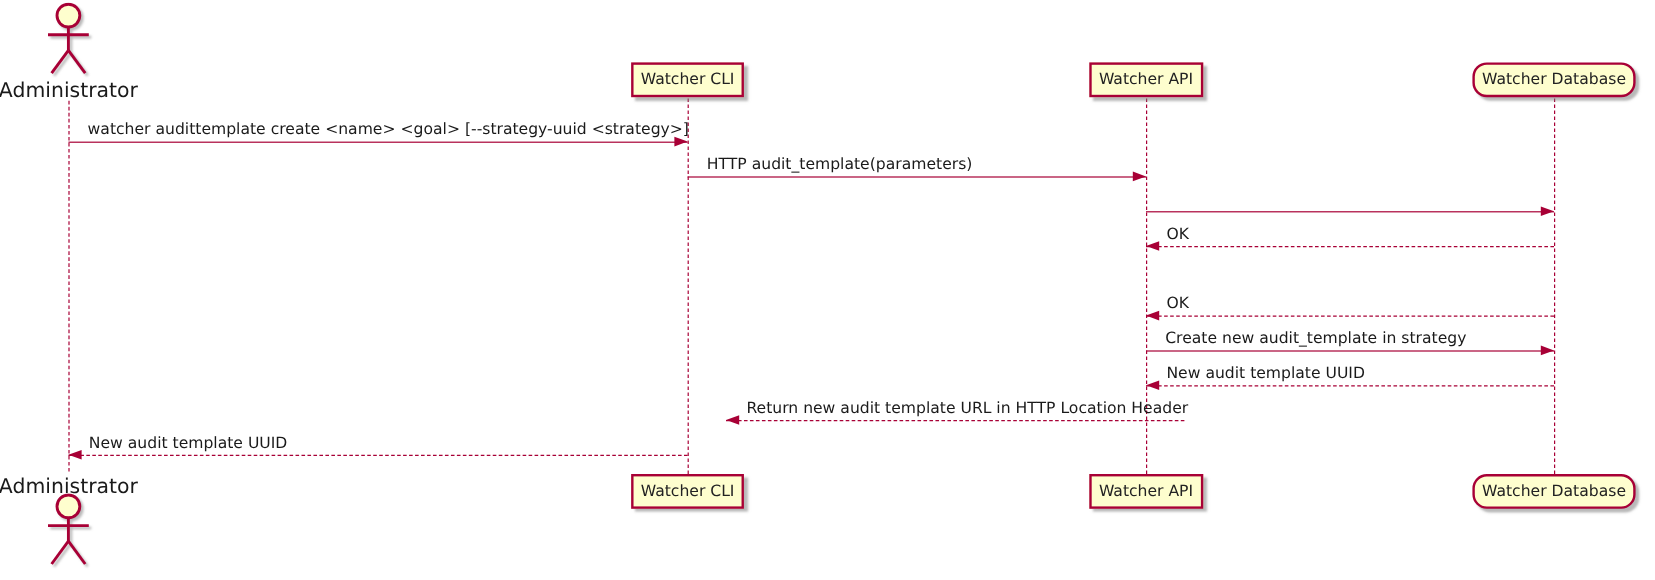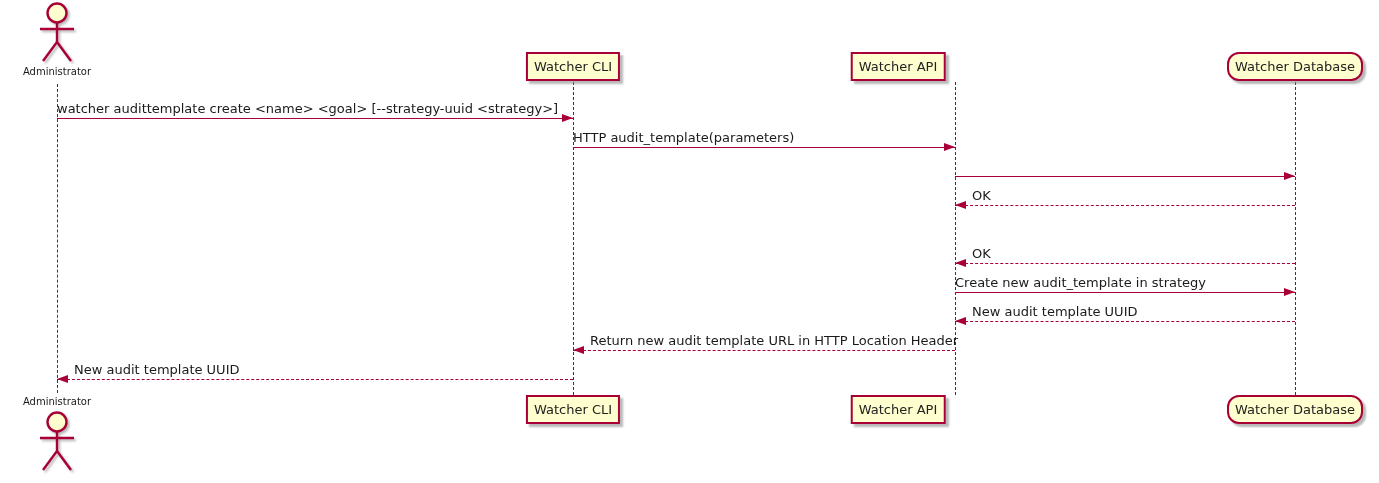--- a/index.html
+++ b/index.html
@@ -19,48 +19,48 @@
   .ll-api{left:955px;top:82px;height:313px;}
   .ll-db{left:1295px;top:82px;height:313px;}
   
   .pbox{
     position:absolute;transform:translateX(-50%);
     background:var(--fill);border:2px solid var(--accent);
     font-size:13px;line-height:21px;padding:2px 6px;white-space:nowrap;
     box-shadow:3px 3px 2px rgba(125,125,125,.55);color:#222;
   }
   .pt{top:52px;} .pb{top:395px;}
-  .px-cli{left:573px;} .px-api{left:898px;} .px-db{left:1295px;border-radius:12px;}
+  .px-cli{left:573px;} .px-api{left:955px;} .px-db{left:1295px;border-radius:12px;}
   
   .actor-fig{position:absolute;filter:drop-shadow(2.5px 2.5px 1px rgba(130,130,130,.55));}
   .actor-top{left:32px;top:2px;}
   .actor-bottom{left:32px;top:411px;}
-  .actor-label{position:absolute;left:57px;transform:translateX(-50%);font-size:10px;white-space:nowrap;}
+  .actor-label{position:absolute;left:57px;transform:translateX(-50%);font-size:17px;white-space:nowrap;}
   .al-top{top:66px;} .al-bottom{top:396px;}
   
   .msg{position:absolute;height:22px;}
   .msg .line{position:absolute;left:0;right:0;top:17px;border-top:1px solid var(--accent);}
   .msg.dashed .line{border-top-style:dashed;}
   .msg .label{position:absolute;top:0;font-size:13px;line-height:15px;white-space:nowrap;}
-  .msg.to-right .label{left:0;}
+  .msg.to-right .label{left:16px;}
   .msg.to-left .label{left:17px;}
   .head{position:absolute;top:13px;width:0;height:0;
         border-top:4.5px solid transparent;border-bottom:4.5px solid transparent;}
   .head.r{right:0;border-left:11px solid var(--accent);}
   .head.l{left:0;border-right:11px solid var(--accent);}
   
   .m0{left:57px; top:101px;width:516px;}
   .m1{left:573px;top:130px;width:382px;}
   .m2{left:955px;top:159px;width:340px;}
   .m3{left:955px;top:188px;width:340px;}
   .m4{left:955px;top:217px;width:340px;}
   .m5{left:955px;top:246px;width:340px;}
   .m6{left:955px;top:275px;width:340px;}
   .m7{left:955px;top:304px;width:340px;}
-  .m8{left:573px;top:333px;width:382px;}
+  .m8{left:605px;top:333px;width:382px;}
   .m9{left:57px; top:362px;width:516px;}
 </style>
 </head>
 <body>
 
 <div class="canvas">
 
   <div class="lifeline ll-admin"></div>
   <div class="lifeline ll-cli"></div>
   <div class="lifeline ll-api"></div>

